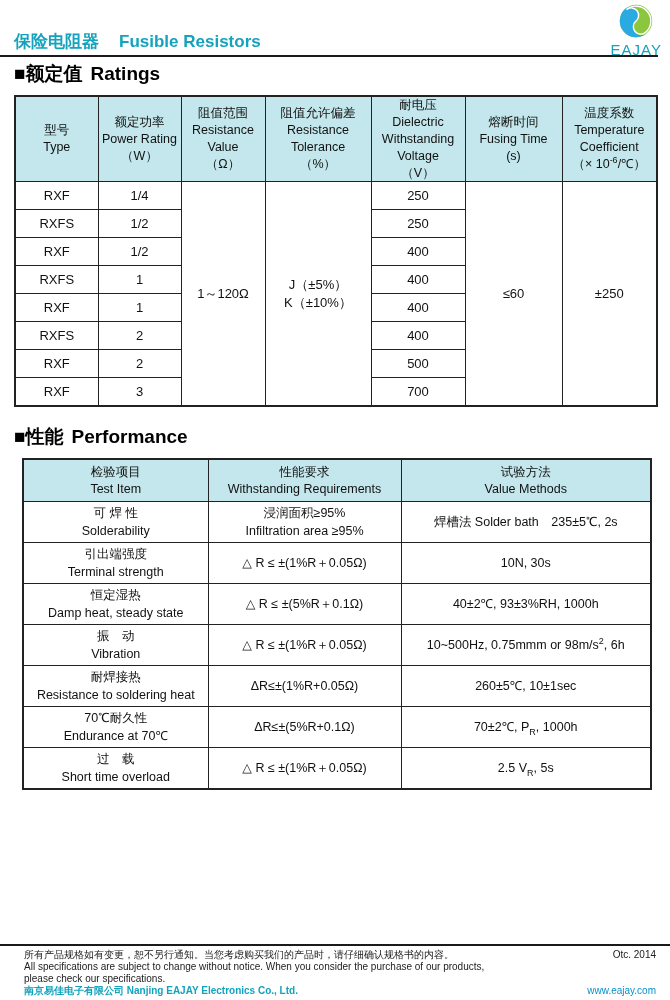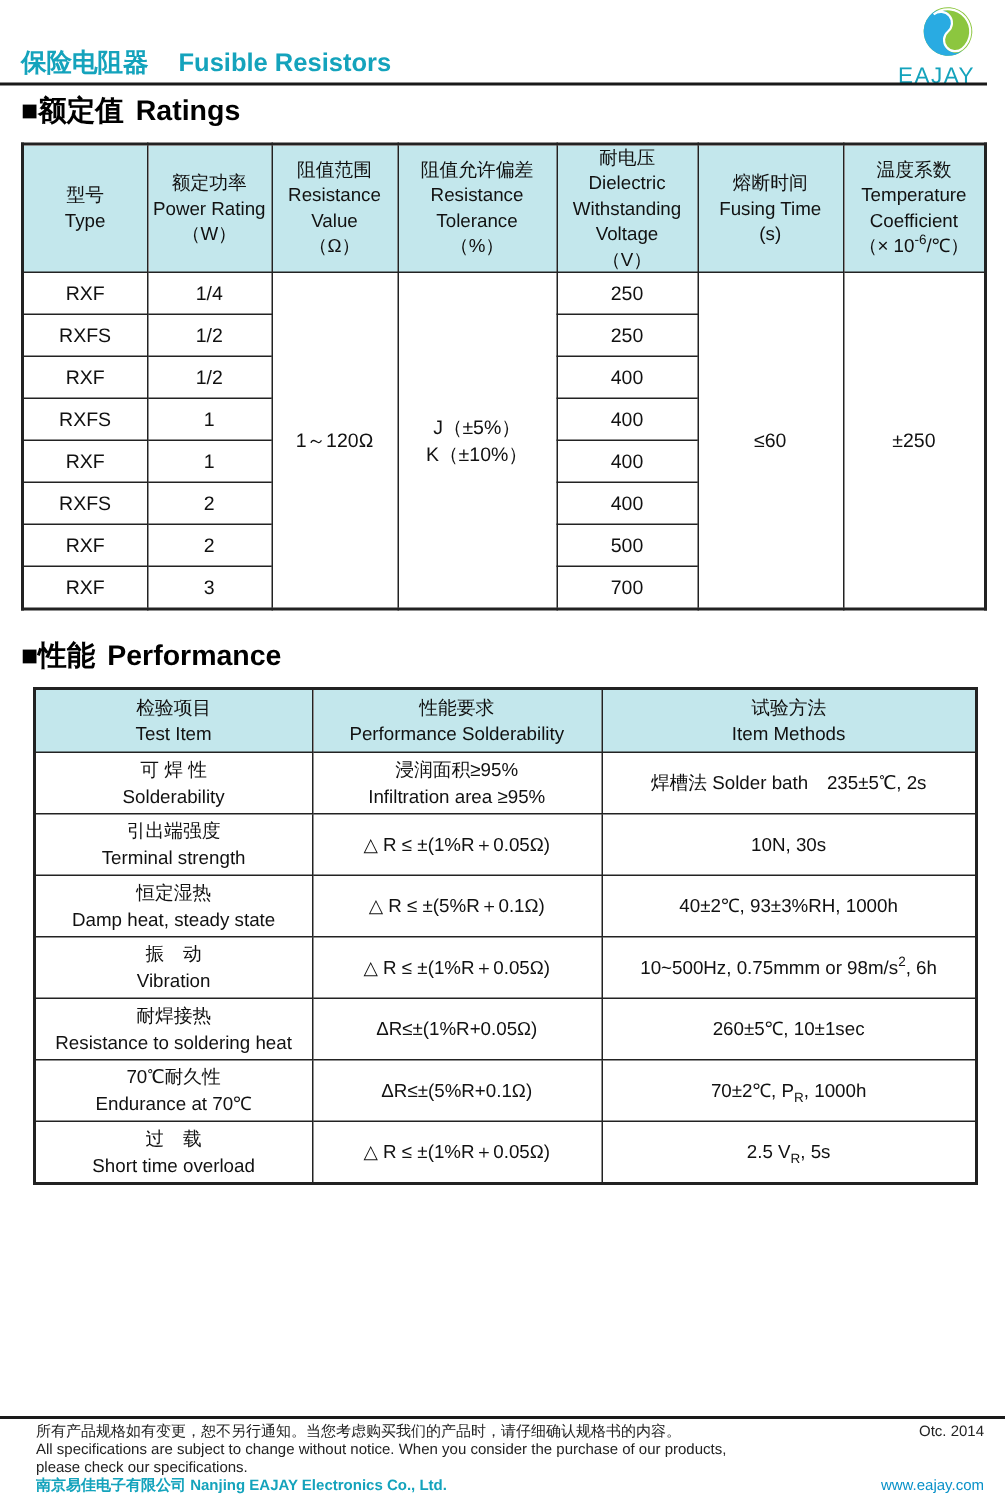--- a/index.html
+++ b/index.html
@@ -5,21 +5,21 @@
   html,body{margin:0;padding:0;background:#fff;}
   .page{
     position:relative;width:670px;height:1000px;background:#fff;
     font-family:"Liberation Sans",sans-serif;color:#111;overflow:hidden;
   }
   
   .title-row{position:absolute;left:14px;top:30px;white-space:nowrap;}
   .title-zh{font-size:17px;font-weight:bold;color:var(--accent);}
   .title-en{font-size:17px;font-weight:bold;color:var(--accent);margin-left:20px;}
   .title-rule{position:absolute;left:0;top:55px;width:658px;height:2px;background:#1a1a1a;}
-  .logo-block{position:absolute;right:20px;top:3px;text-align:right;}
+  .logo-block{position:absolute;right:8px;top:3px;text-align:center;}
   .logo-text{font-size:15px;letter-spacing:1px;color:var(--accent);margin-top:-2px;}
   
   .section-heading{position:absolute;left:14px;font-size:19px;font-weight:bold;color:#000;}
   .section-heading .en{margin-left:8px;}
   
   table{border-collapse:collapse;table-layout:fixed;background:#fff;}
   th,td{border:1px solid #222;text-align:center;vertical-align:middle;padding:0 2px;overflow:hidden;}
   table{border:2px solid #222;}
   th{background:var(--header-bg);font-weight:normal;font-size:12.5px;line-height:1.35;}
   th .unit,th .zh,th .en{display:block;}
@@ -171,25 +171,25 @@
         <col style="width:250px">
     </colgroup>
     <thead>
         <tr id="performance-head-row">
           <th>
             <span class="zh">检验项目</span>
             <span class="en">Test Item</span>
           </th>
           <th>
             <span class="zh">性能要求</span>
-            <span class="en">Performance Solderability</span>
+            <span class="en">Withstanding Requirements</span>
           </th>
           <th>
             <span class="zh">试验方法</span>
-            <span class="en">Item Methods</span>
+            <span class="en">Value Methods</span>
           </th>
         </tr>
       </thead>
     <tbody id="performance-body">
         <tr>
           <td>可 焊 性<br>Solderability</td>
           <td>浸润面积≥95%<br>Infiltration area ≥95%</td>
           <td>焊槽法 Solder bath　235±5℃, 2s</td>
         </tr>
         <tr>

